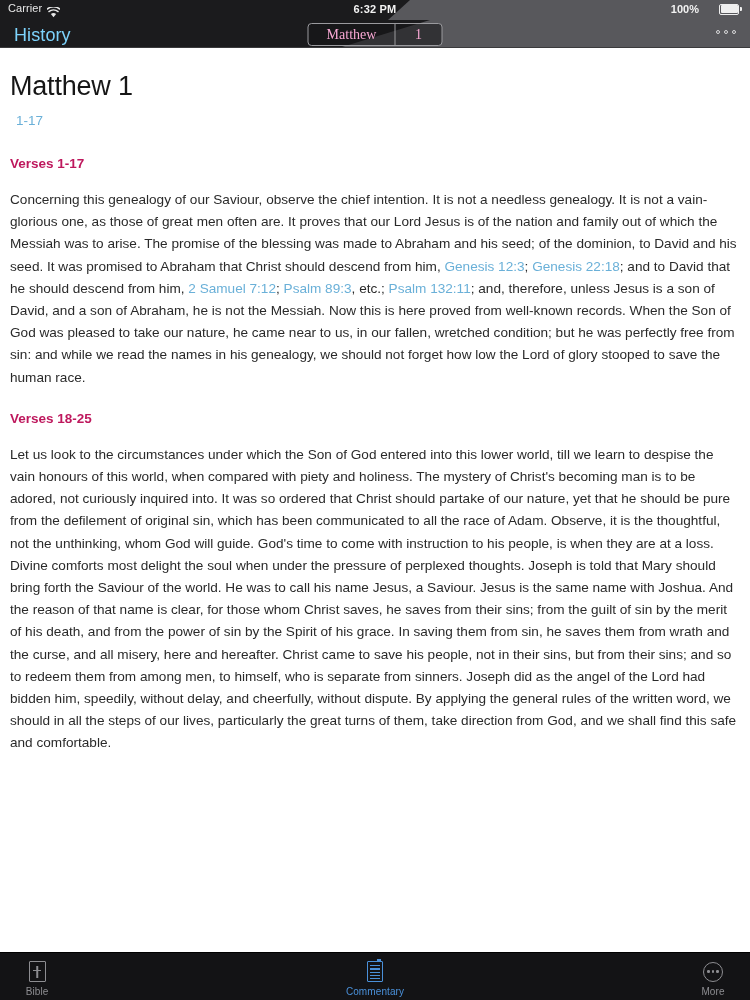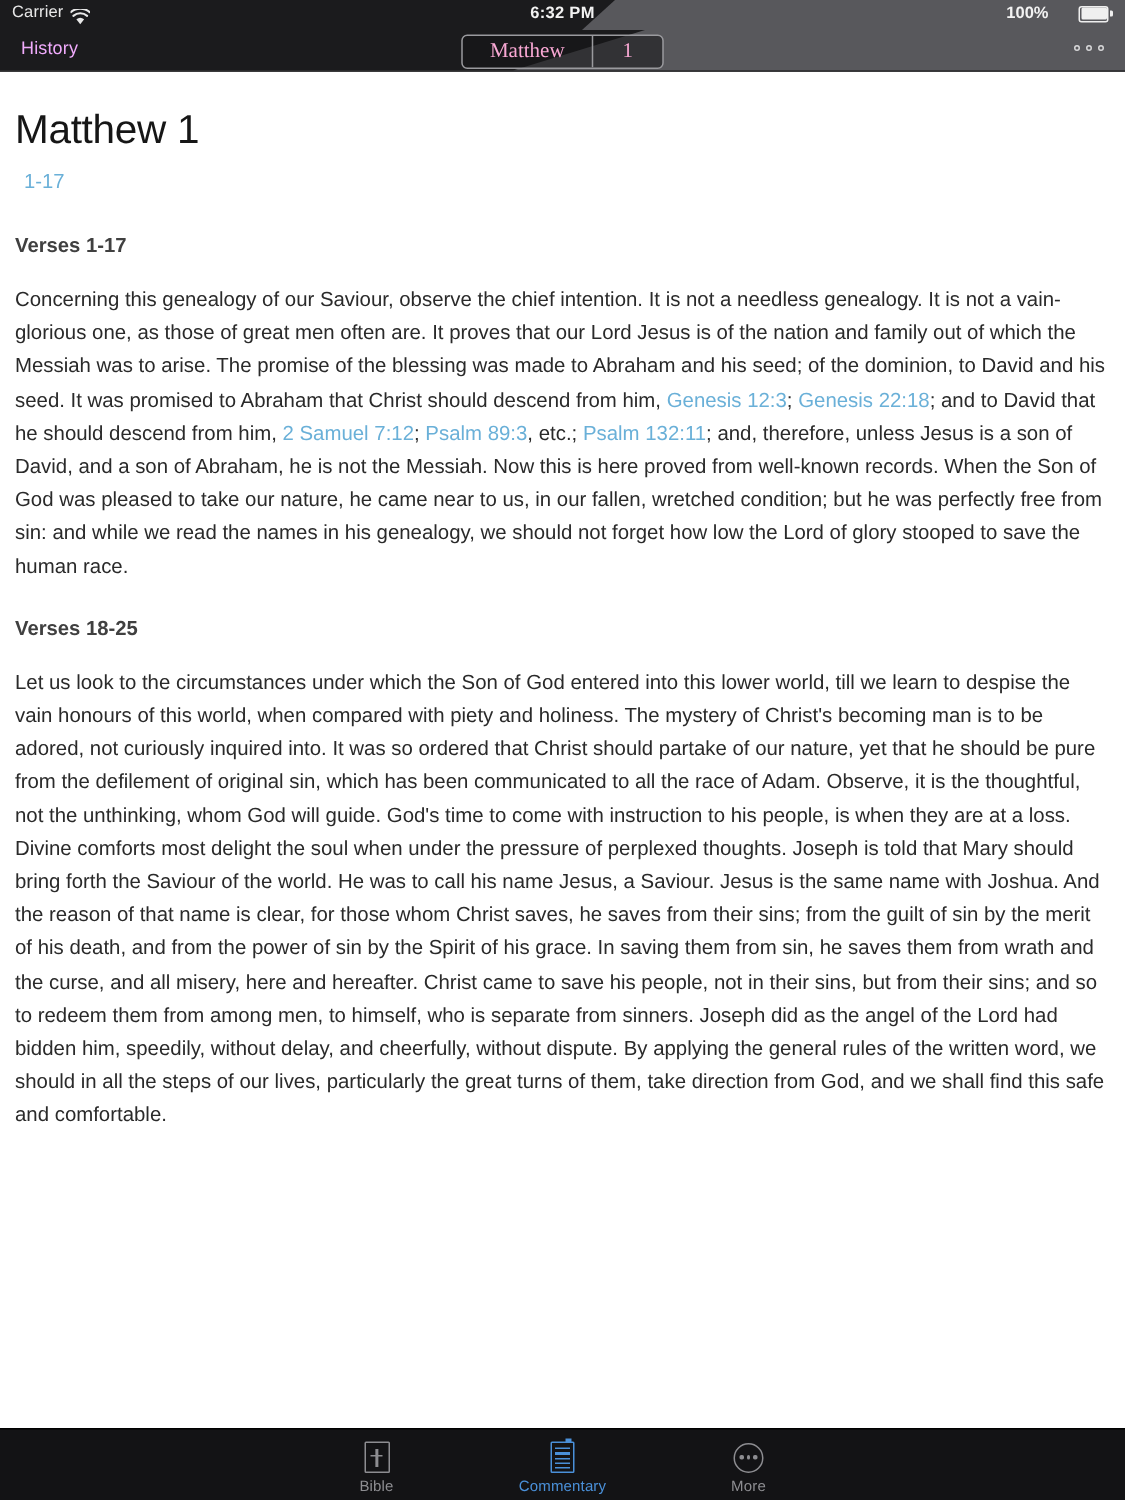--- a/index.html
+++ b/index.html
@@ -129,22 +129,22 @@
     position: absolute;
     left: -88px; top: 0;
     width: 0; height: 0;
     border-style: solid;
     border-width: 0 0 27px 88px;
     border-color: transparent transparent #58585c transparent;
   }
   .nav-history {
     position: absolute;
     left: 14px; top: 5px;
-    color: #f0abfc;
-    font-size: 12px;
+    color: #7dd3fc;
+    font-size: 18px;
     z-index: 4;
     letter-spacing: .1px;
   }
   .segmented {
     position: absolute;
     left: 50%;
     transform: translateX(-50%);
     top: 3px;
     display: flex;
     border: 1px solid #9a9a9e;
@@ -209,21 +209,21 @@
   .verse-link {
     display: block;
     color: #6ab0d8;
     font-size: 13.5px;
     line-height: 19px;
     text-decoration: none;
   }
   .section-heading {
     font-size: 13.5px;
     font-weight: bold;
-    color: #404040;
+    color: #be185d;
     margin: 26px 0 0 0;
   }
   .body-para {
     font-size: 13.6px;
     line-height: 22.2px;
     color: #2a2a2a;
     margin: 18px 0 0 0;
     text-align: left;
   }
   .ref-link {
@@ -234,21 +234,21 @@
 
   
   .tab-bar {
     position: absolute;
     left: 0; right: 0; bottom: 0;
     height: 47px;
     background: #131315;
     border-top: 1px solid #000000;
     display: flex;
     align-items: center;
-    justify-content: center;
+    justify-content: space-between;
     gap: 50px;
     z-index: 20;
   }
   .tab-item {
     width: 74px;
     display: flex;
     flex-direction: column;
     align-items: center;
     justify-content: center;
     gap: 3px;

